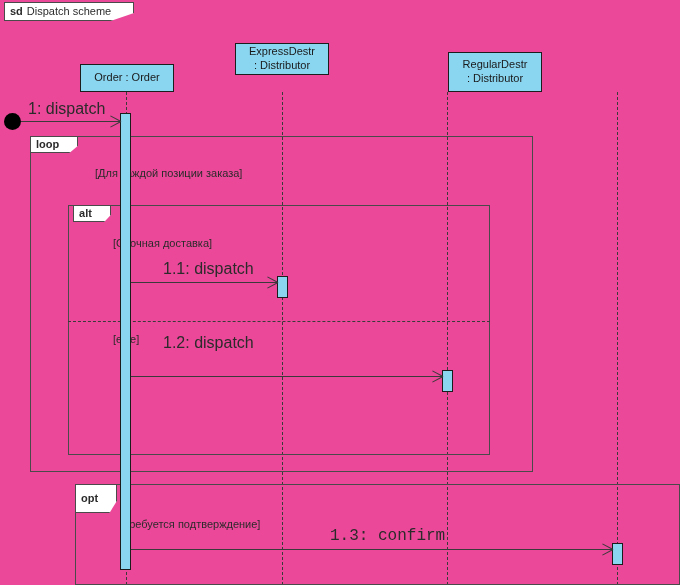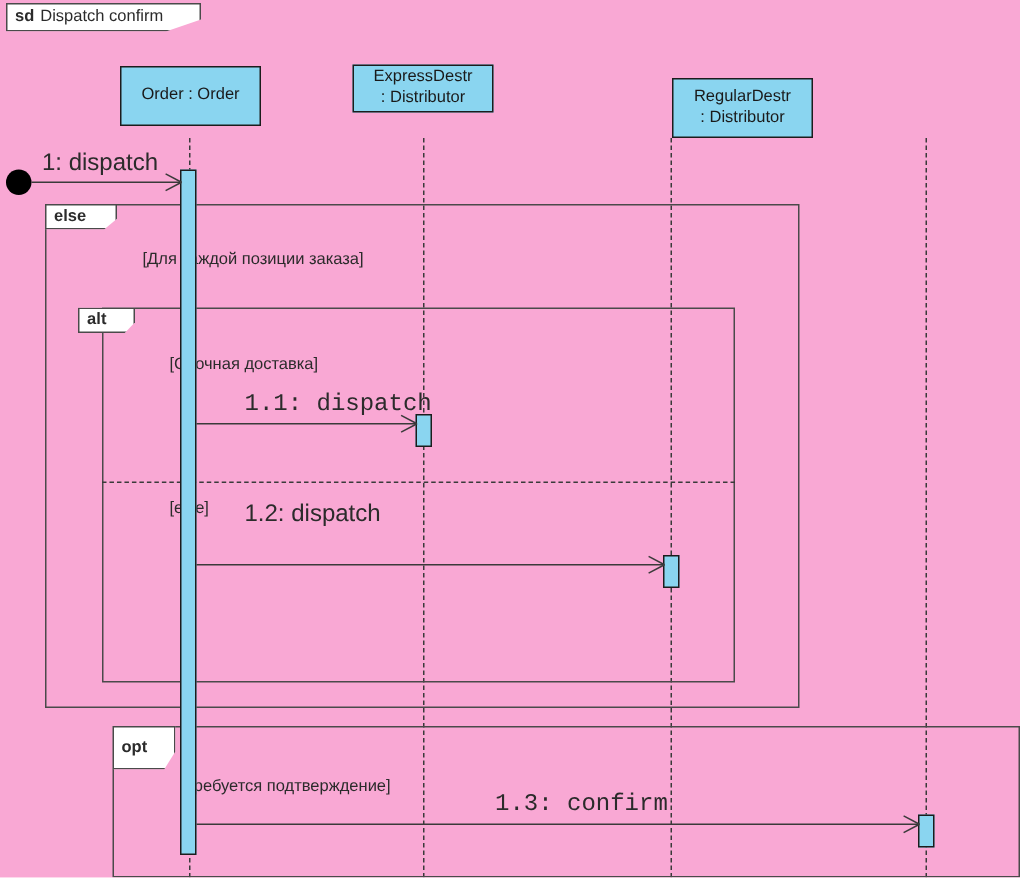--- a/index.html
+++ b/index.html
@@ -4,21 +4,21 @@
 <style>
   html, body {
     margin: 0;
     padding: 0;
     background: #ffffff;
   }
   #canvas {
     position: relative;
     width: 680px;
     height: 585px;
-    background: #f9a8d4;
+    background: #ec4899;
     font-family: "Liberation Sans", sans-serif;
     overflow: hidden;
   }
 
   
   .frame-tab {
     position: absolute;
     box-sizing: border-box;
     border: 1px solid #4a4a4a;
     background: #ffffff;
@@ -136,48 +136,48 @@
     background: #000000;
   }
 </style>
 </head>
 <body>
 
 <div id="canvas">
 
   <div class="frame-tab" style="left:4px; top:2px; width:130px; height:19px;">
     <span class="kw">sd</span>
-    <span>Dispatch confirm</span>
-  </div>
-
-  <div class="lifeline-head" style="left:80px; top:44px; width:94px; height:40px;text-align:center;">
+    <span>Dispatch scheme</span>
+  </div>
+
+  <div class="lifeline-head" style="left:80px; top:64px; width:94px; height:28px;text-align:center;">
     <span>Order : Order</span>
   </div>
   <div class="lifeline-head" style="left:235px; top:43px; width:94px; height:32px;">
     <span>ExpressDestr</span>
     <span>: Distributor</span>
   </div>
   <div class="lifeline-head" style="left:400px; top:52px; width:94px; height:40px;margin-left:48px;">
     <span>RegularDestr</span>
     <span>: Distributor</span>
   </div>
 
   <div class="lifeline-stem" style="left:126px; top:92px; height:493px;"></div>
   <div class="lifeline-stem" style="left:282px; top:92px; height:493px;"></div>
   <div class="lifeline-stem" style="left:447px; top:92px; height:493px;"></div>
   <div class="lifeline-stem" style="left:617px; top:92px; height:493px;"></div>
 
   <div class="fragment" style="left:30px; top:136px; width:503px; height:336px;"></div>
   <div class="frame-tab" style="left:30px; top:136px; width:48px; height:17px; font-weight:bold;">
-    <span class="kw">else</span>
+    <span class="kw">loop</span>
   </div>
   <div class="guard" style="left:95px; top:168px;">[Для каждой позиции заказа]</div>
 
   <div class="fragment" style="left:68px; top:205px; width:422px; height:250px;"></div>
-  <div class="frame-tab" style="left:52px; top:205px; width:38px; height:17px; font-weight:bold;justify-content:center;">
+  <div class="frame-tab" style="left:73px; top:205px; width:38px; height:17px; font-weight:bold;justify-content:center;">
     <span class="kw">alt</span>
   </div>
   <div class="guard" style="left:113px; top:238px;">[Срочная доставка]</div>
   <div class="fragment-sep" style="left:68px; top:321px; width:422px;"></div>
   <div class="guard" style="left:113px; top:334px;">[else]</div>
 
   <div class="fragment" style="left:75px; top:484px; width:605px; height:101px;"></div>
   <div class="frame-tab" style="left:75px; top:484px; width:42px; height:29px; font-weight:bold;">
     <span class="kw">opt</span>
   </div>
@@ -188,21 +188,21 @@
   <div class="activation" style="left:442px; top:370px; height:22px;"></div>
   <div class="activation" style="left:612px; top:543px; height:22px;"></div>
 
   <div class="start-node" style="left:4px; top:113px;"></div>
   <div class="msg-line" style="left:21px; top:121px; width:99px;"></div>
   <div class="arrow-head" style="left:109px; top:114px;"></div>
   <div class="msg-label" style="left:28px; top:101px;">1: dispatch</div>
 
   <div class="msg-line" style="left:131px; top:282px; width:146px;"></div>
   <div class="arrow-head" style="left:266px; top:275px;"></div>
-  <div class="msg-label" style="left:163px; top:261px;font-family:Liberation Mono, monospace;">1.1: dispatch</div>
+  <div class="msg-label" style="left:163px; top:261px;">1.1: dispatch</div>
 
   <div class="msg-line" style="left:131px; top:376px; width:311px;"></div>
   <div class="arrow-head" style="left:431px; top:369px;"></div>
   <div class="msg-label" style="left:163px; top:335px;">1.2: dispatch</div>
 
   <div class="msg-line" style="left:131px; top:549px; width:481px;"></div>
   <div class="arrow-head" style="left:601px; top:542px;"></div>
   <div class="msg-label" style="left:330px; top:528px;font-family:Liberation Mono, monospace;">1.3: confirm</div>
 
 </div>

